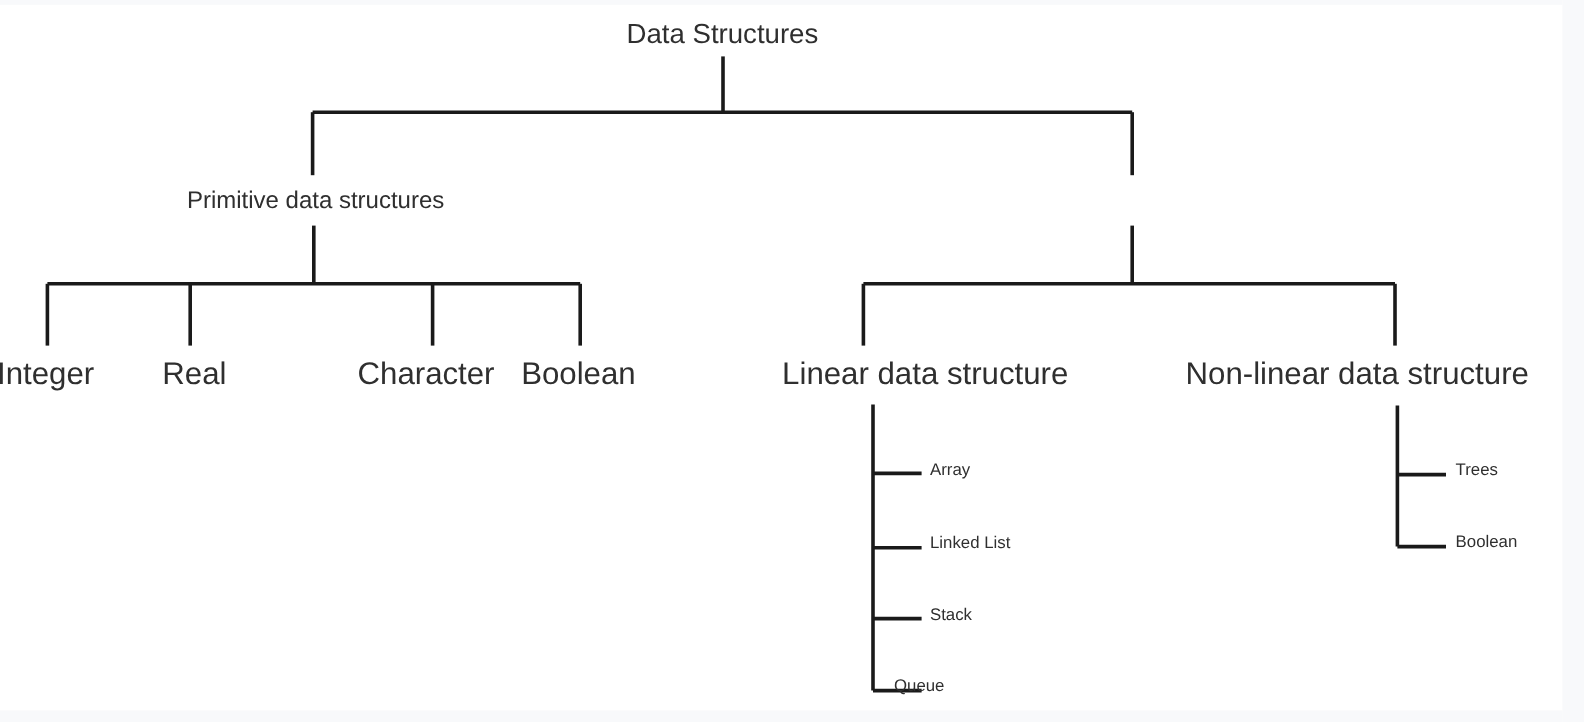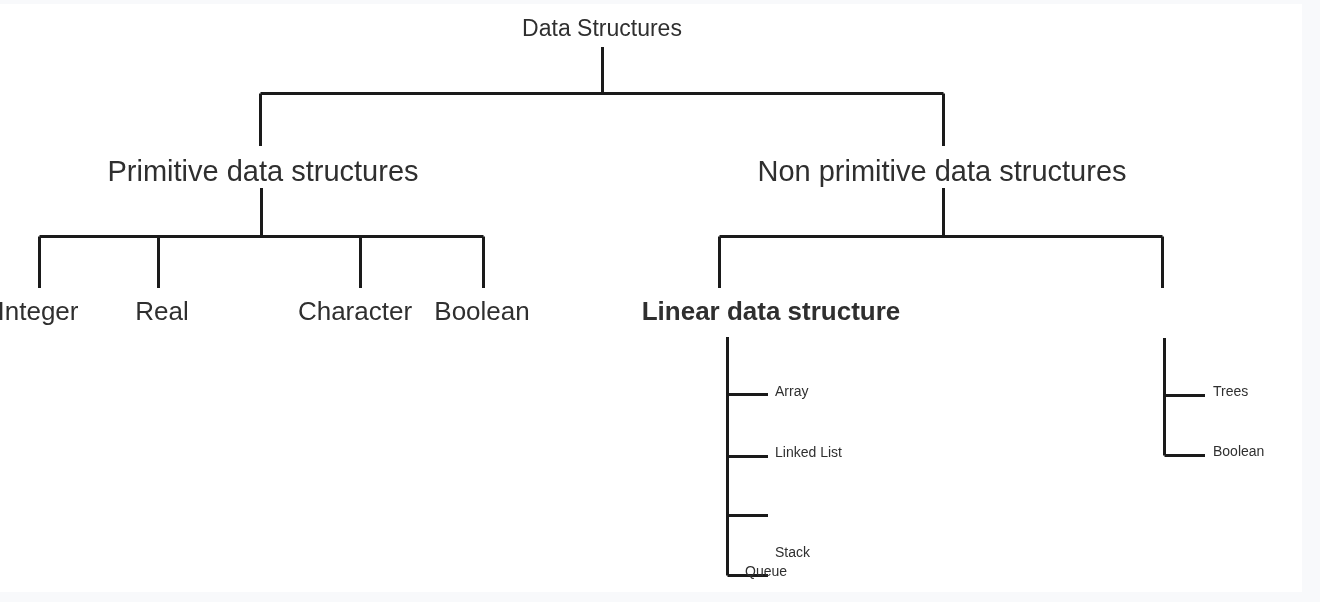--- a/index.html
+++ b/index.html
@@ -39,21 +39,21 @@
   .node-label {
     position: absolute;
     color: #2f2f2f;
     white-space: nowrap;
     line-height: 1;
   }
   
   .centered { transform: translateX(-50%); }
 
   .lvl-1 { font-size: 23px; }
-  .lvl-2 { font-size: 29px; }
+  .lvl-2 { font-size: 20px; }
   .lvl-3 { font-size: 26px; }
   .leaf  { font-size: 14px; }
 </style>
 </head>
 <body>
 
 <div id="diagram-root">
 
   <div class="gutter gutter-top"></div>
   <div class="gutter gutter-right"></div>
@@ -91,38 +91,38 @@
       <path d="M 1164.5 338 L 1164.5 455.5"></path>
       <path d="M 1164.5 395.5 L 1205 395.5"></path>
       <path d="M 1164.5 455.5 L 1205 455.5"></path>
     </g>
   </svg>
 
   <div class="node-label lvl-1 centered" style="left:602px; top:17px;">Data Structures</div>
 
   <div class="node-label lvl-2 centered" style="left:263px; top:157px;">Primitive data structures</div>
 
-  <div class="node-label lvl-2 centered" style="left:942px; top:157px;">Non primitive data structures</div>
 
   <div class="node-label lvl-3 centered" style="left:38px; top:298px;">Integer</div>
 
   <div class="node-label lvl-3 centered" style="left:162px; top:298px;">Real</div>
 
   <div class="node-label lvl-3 centered" style="left:355px; top:298px;">Character</div>
 
   <div class="node-label lvl-3 centered" style="left:482px; top:298px;">Boolean</div>
 
-  <div class="node-label lvl-3 centered" style="left:771px; top:298px;font-weight:bold;">Linear data structure</div>
+  <div class="node-label lvl-3 centered" style="left:771px; top:298px;">Linear data structure</div>
 
+  <div class="node-label lvl-3 centered" style="left:1131px; top:298px;">Non-linear data structure</div>
 
   <div class="node-label leaf" style="left:775px; top:384px;">Array</div>
 
   <div class="node-label leaf" style="left:775px; top:445px;">Linked List</div>
 
-  <div class="node-label leaf" style="left:775px; top:505px;margin-top:40px;">Stack</div>
+  <div class="node-label leaf" style="left:775px; top:505px;">Stack</div>
 
   <div class="node-label leaf" style="left:745px; top:564px;">Queue</div>
 
   <div class="node-label leaf" style="left:1213px; top:384px;">Trees</div>
 
   <div class="node-label leaf" style="left:1213px; top:444px;">Boolean</div>
 
 </div>
 
 </body></html>

